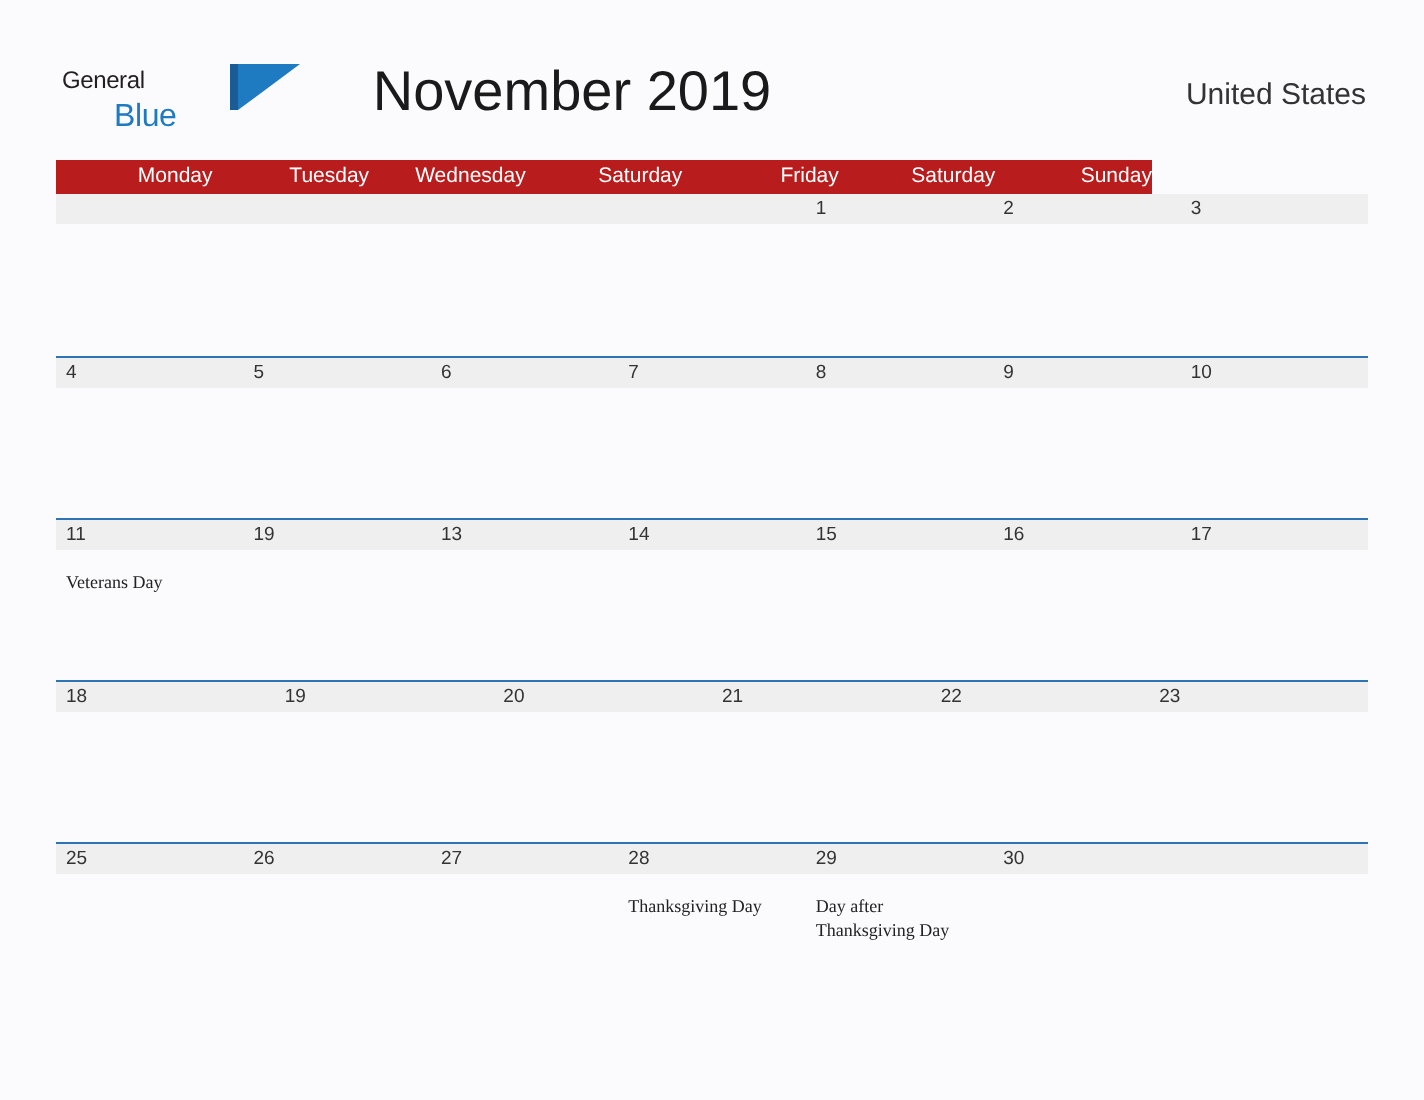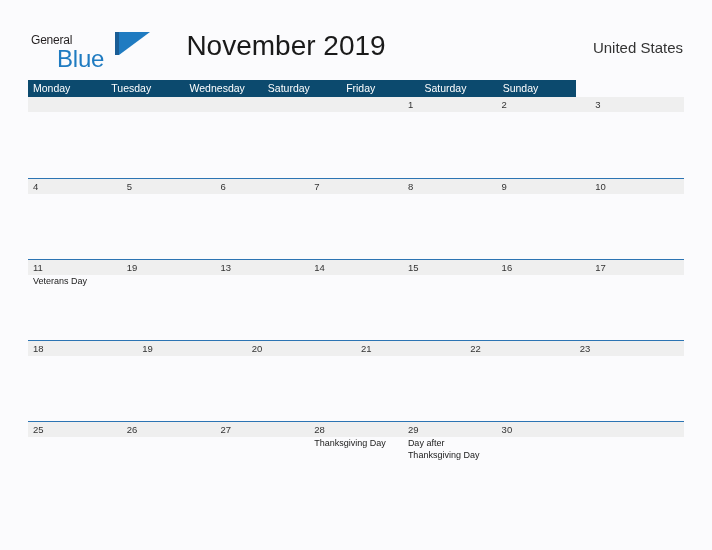--- a/index.html
+++ b/index.html
@@ -45,21 +45,21 @@
     font-size: 12px;
     color: #231f20;
     letter-spacing: -0.2px;
     line-height: 22px;
     font-family: "Liberation Sans", sans-serif;
   }
   .logo-blue {
     position: absolute;
     left: 26px;
     top: 19px;
-    font-size: 24px;
+    font-size: 16px;
     color: #1f7bc1;
     letter-spacing: -0.2px;
     line-height: 22px;
     font-family: "Liberation Sans", sans-serif;
   }
   .logo-flag {
     position: absolute;
     left: 84px;
     top: 3px;
     width: 35px;
@@ -110,21 +110,22 @@
     position: absolute;
     left: 28px;
     top: 80px;
     width: 656px;
   }
 
   .weekdays {
     display: flex;
     width: 548px;
     height: 17px;
-    background: #0c4a6e;
+    background: #b91c1c;
+    text-align: right;
   }
   .weekday {
     flex: 1 1 0;
     color: #ffffff;
     font-size: 10.5px;
     line-height: 17px;
     padding-left: 5px;
     box-sizing: border-box;
     font-family: "Liberation Sans", sans-serif;
   }
@@ -164,23 +165,23 @@
     color: #333333;
     font-family: "Liberation Sans", sans-serif;
     height: 15px;
   }
   .day-event {
     position: relative;
     z-index: 2;
     font-size: 9px;
     line-height: 12px;
     color: #222222;
-    padding-top: 0;
+    padding-top: 10px;
     padding-right: 4px;
-    font-family: Liberation Sans, sans-serif;
+    font-family: Liberation Serif, serif;
     white-space: pre-line;
   }
   .day.empty .day-num { color: transparent; }
 </style>
 </head>
 <body>
 
 <div class="page">
 
   <div class="header">

